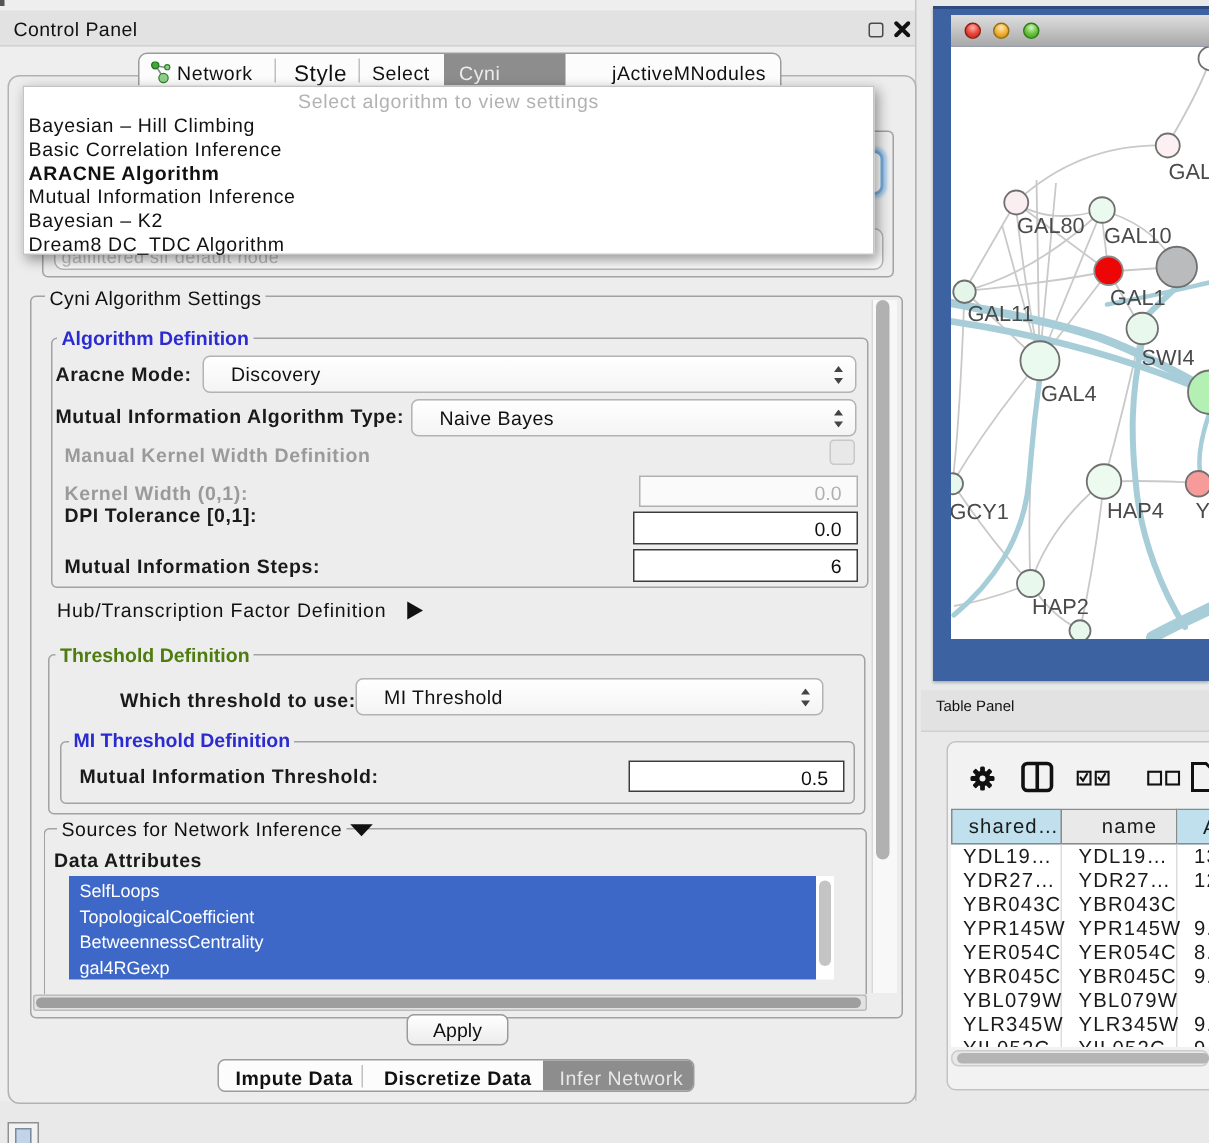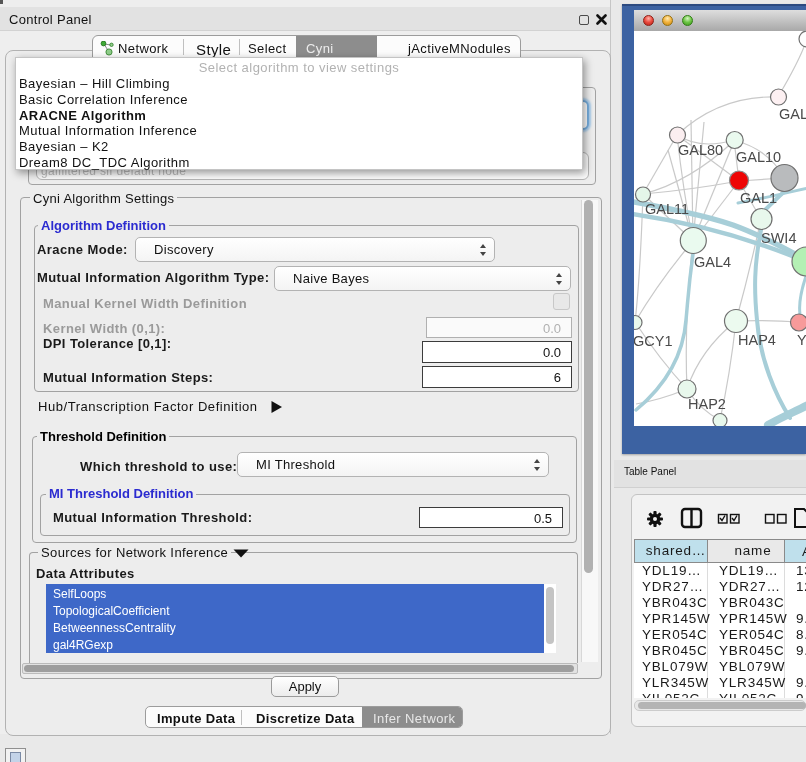--- a/index.html
+++ b/index.html
@@ -63,21 +63,21 @@
   <div class="grp" style="left:20px;top:197px;width:580px;height:480px;"></div>
   <div class="gtit" style="left:30px;top:191px;color:#111;font-weight:normal;letter-spacing:0.3px;">Cyni Algorithm Settings</div>
 
   <div class="abs" style="left:581px;top:200px;width:16px;height:462px;background:#f8f8f8;border-left:1px solid #d8d8d8;"></div>
   <div class="abs" style="left:584px;top:200px;width:9px;height:373px;background:#b1b1b1;border-radius:5px;"></div>
 
   <div class="grp" style="left:34px;top:225px;width:543px;height:165px;"></div>
   <div class="gtit" style="left:38px;top:218px;color:#2b2bd0;">Algorithm Definition</div>
 
   <div class="lbl abs" style="left:37px;top:242px;">Aracne Mode:</div>
-  <div class="combo" style="left:135px;top:237px;width:360px;height:25px;box-sizing:border-box;">
+  <div class="combo" style="left:135px;top:237px;width:436px;height:25px;box-sizing:border-box;">
     <span class="ct">Discovery</span>
     <svg class="carr" viewBox="0 0 8 12">
         <path d="M4 0 L7 4 L1 4 Z" fill="#444"></path>
         <path d="M4 12 L7 8 L1 8 Z" fill="#444"></path>
       </svg>
   </div>
 
   <div class="lbl abs" style="left:37px;top:270px;">Mutual Information Algorithm Type:</div>
   <div class="combo" style="left:274px;top:266px;width:297px;height:25px;box-sizing:border-box;">
     <span class="ct">Naive Bayes</span>
@@ -104,21 +104,21 @@
   <div class="tf" style="left:422px;top:366px;width:148px;height:20px;">
       <span class="v">6</span>
     </div>
 
   <div class="abs" style="left:38px;top:399px;font-size:13px;color:#111;letter-spacing:0.55px;">Hub/Transcription Factor Definition</div>
   <svg class="abs" style="left:270px;top:400px;" width="13" height="14" viewBox="0 0 13 14">
       <path d="M1.5 1 L12 7 L1.5 13 Z" fill="#111"></path>
     </svg>
 
   <div class="grp" style="left:32px;top:436px;width:543px;height:105px;"></div>
-  <div class="gtit" style="left:37px;top:429px;color:#000000;">Threshold Definition</div>
+  <div class="gtit" style="left:37px;top:429px;color:#4d7c0f;">Threshold Definition</div>
 
   <div class="lbl abs" style="left:80px;top:459px;">Which threshold to use:</div>
   <div class="combo" style="left:237px;top:452px;width:312px;height:25px;box-sizing:border-box;">
     <span class="ct">MI Threshold</span>
     <svg class="carr" viewBox="0 0 8 12">
         <path d="M4 0 L7 4 L1 4 Z" fill="#444"></path>
         <path d="M4 12 L7 8 L1 8 Z" fill="#444"></path>
       </svg>
   </div>
 

